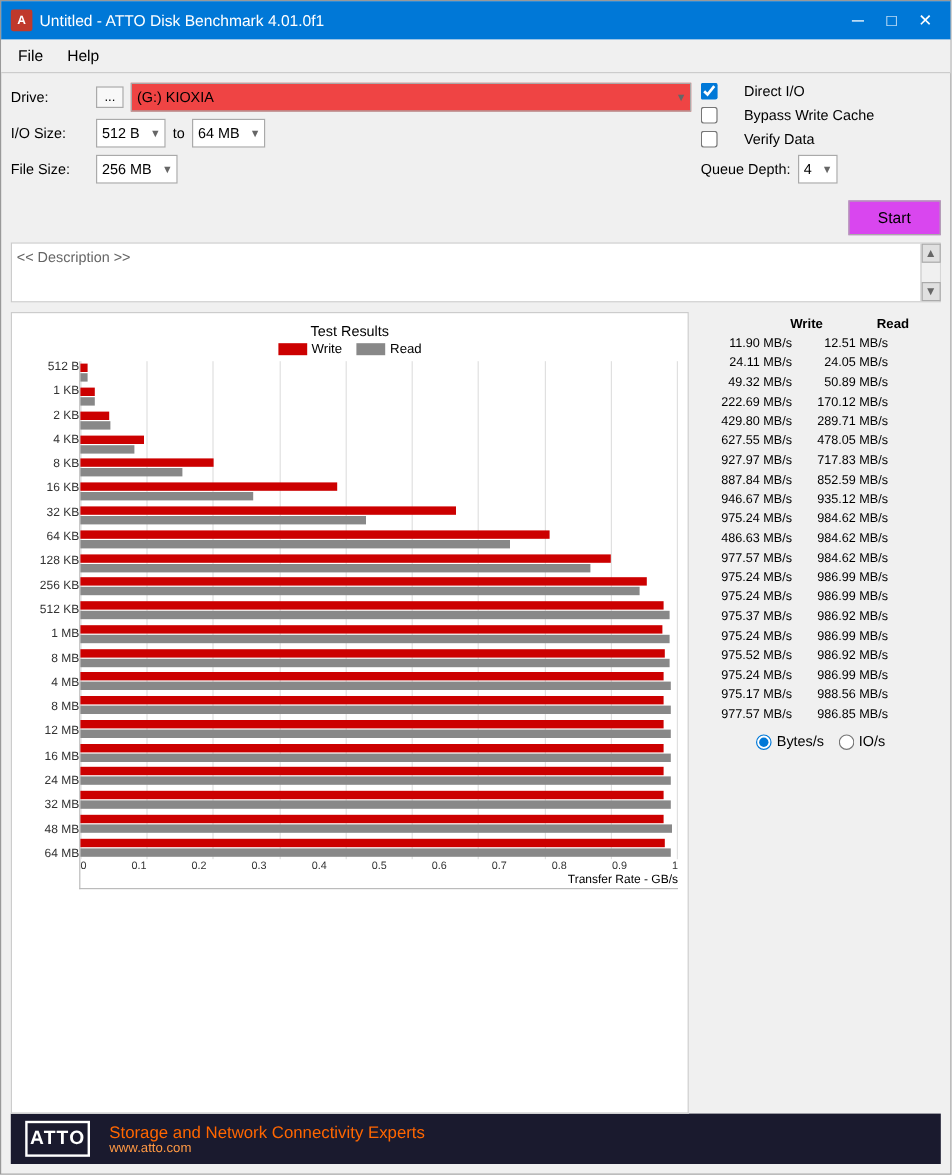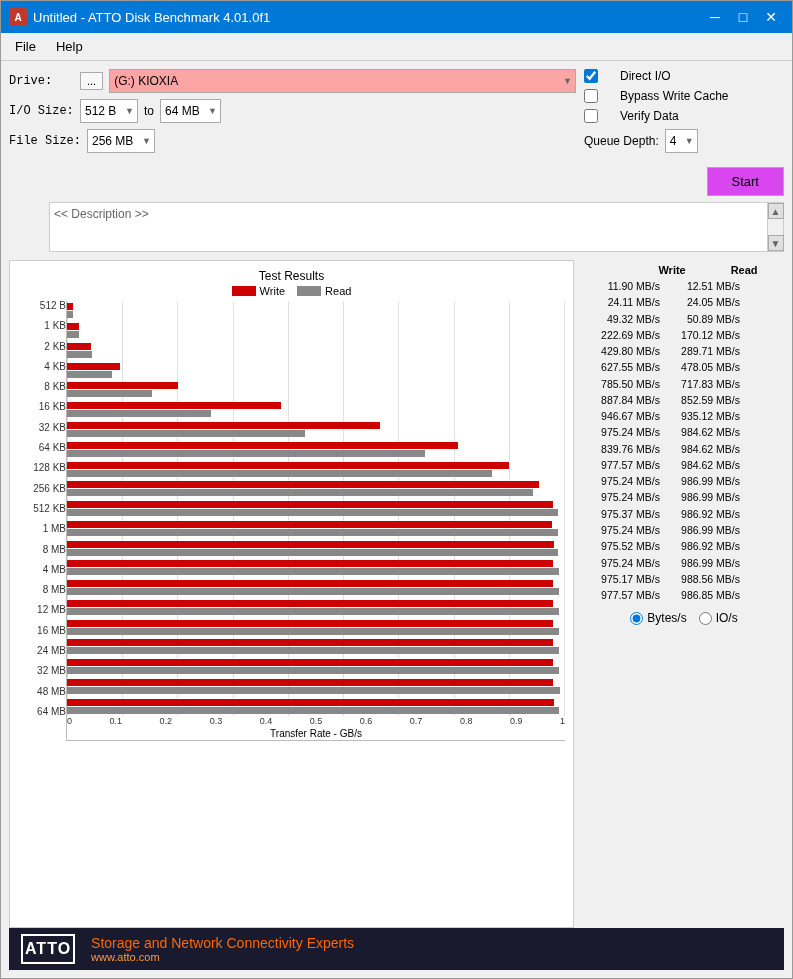--- a/index.html
+++ b/index.html
@@ -87,21 +87,20 @@
     }
     .form-row {
       display: flex;
       align-items: center;
       gap: 6px;
     }
     .form-label {
       min-width: 65px;
       font-size: 12px;
       color: #000;
-      font-family: Liberation Mono, monospace;
     }
     .browse-btn {
       padding: 2px 6px;
       border: 1px solid #aaa;
       background: #f8f8f8;
       cursor: pointer;
       font-size: 11px;
     }
     .select-wrapper {
       position: relative;
@@ -114,21 +113,21 @@
       top: 50%;
       transform: translateY(-50%);
       font-size: 9px;
       pointer-events: none;
       color: #666;
     }
     .select-wrapper select {
       width: 100%;
       padding: 2px 4px;
       border: 1px solid #aaa;
-      background: #fca5a5;
+      background: #ef4444;
       font-size: 12px;
       appearance: none;
       -webkit-appearance: none;
       height: 24px;
     }
     .small-select-wrapper {
       position: relative;
     }
     .small-select-wrapper::after {
       content: '▼';
@@ -177,21 +176,20 @@
       margin-top: 6px;
       border: 1px solid #ccc;
       background: white;
       padding: 4px;
       font-size: 12px;
       color: #666;
       min-height: 50px;
       position: relative;
       display: flex;
       align-items: flex-start;
-      margin-left: 40px;
     }
     .description-scroll {
       position: absolute;
       right: 0;
       top: 0;
       bottom: 0;
       width: 16px;
       background: #f0f0f0;
       border-left: 1px solid #ccc;
       display: flex;
@@ -599,21 +597,21 @@
                   <span>0.2</span>
                   <span>0.3</span>
                   <span>0.4</span>
                   <span>0.5</span>
                   <span>0.6</span>
                   <span>0.7</span>
                   <span>0.8</span>
                   <span>0.9</span>
                   <span>1</span>
                 </div>
-                <div style="text-align: center; font-size: 10px; margin-top: 2px;">Transfer Rate - GB/s</div>
+                <div style="text-align: right; font-size: 10px; margin-top: 2px;">Transfer Rate - GB/s</div>
               </div>
           </div>
         </div>
       </div>
 
       <div class="results-panel">
         <div class="results-header">
           <span>Write</span>
           <span>Read</span>
         </div>
@@ -636,37 +634,37 @@
   </div>
             <div class="results-row">
     <span class="result-write">429.80 MB/s</span>
     <span class="result-read">289.71 MB/s</span>
   </div>
             <div class="results-row">
     <span class="result-write">627.55 MB/s</span>
     <span class="result-read">478.05 MB/s</span>
   </div>
             <div class="results-row">
-    <span class="result-write">785.50 MB/s</span>
+    <span class="result-write">927.97 MB/s</span>
     <span class="result-read">717.83 MB/s</span>
   </div>
             <div class="results-row">
     <span class="result-write">887.84 MB/s</span>
     <span class="result-read">852.59 MB/s</span>
   </div>
             <div class="results-row">
     <span class="result-write">946.67 MB/s</span>
     <span class="result-read">935.12 MB/s</span>
   </div>
             <div class="results-row">
     <span class="result-write">975.24 MB/s</span>
     <span class="result-read">984.62 MB/s</span>
   </div>
             <div class="results-row">
-    <span class="result-write">839.76 MB/s</span>
+    <span class="result-write">486.63 MB/s</span>
     <span class="result-read">984.62 MB/s</span>
   </div>
             <div class="results-row">
     <span class="result-write">977.57 MB/s</span>
     <span class="result-read">984.62 MB/s</span>
   </div>
             <div class="results-row">
     <span class="result-write">975.24 MB/s</span>
     <span class="result-read">986.99 MB/s</span>
   </div>

